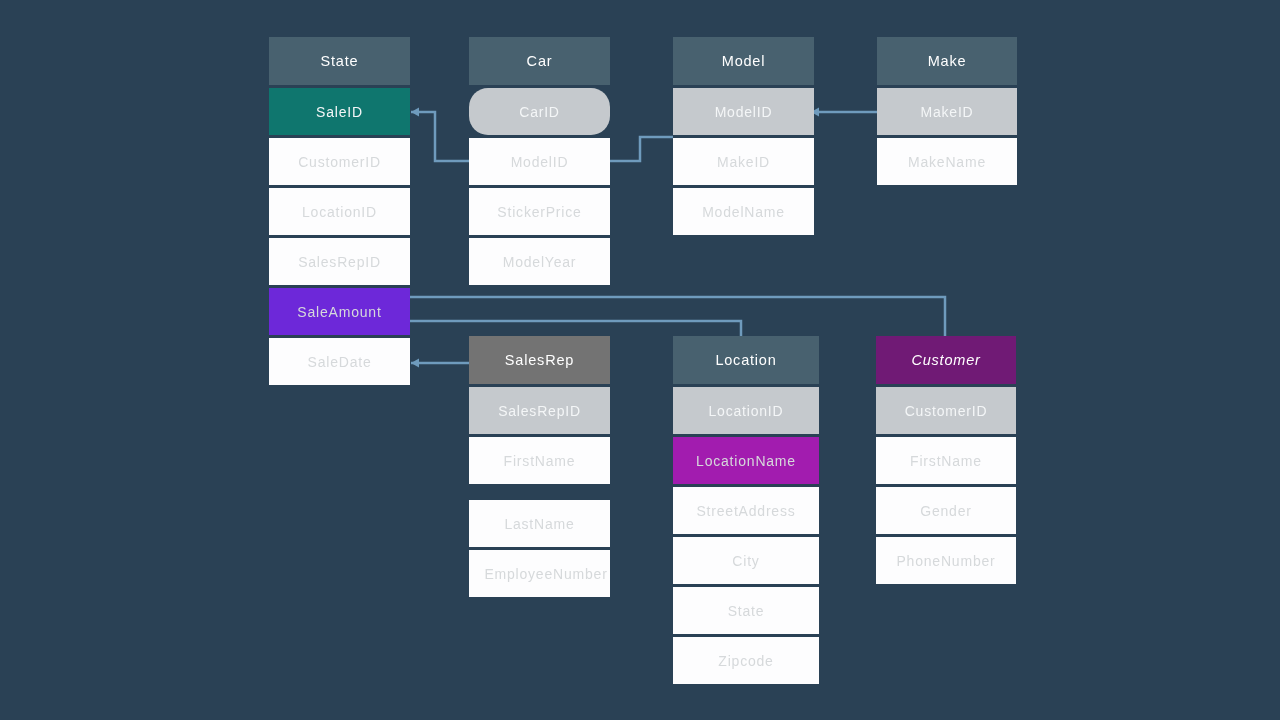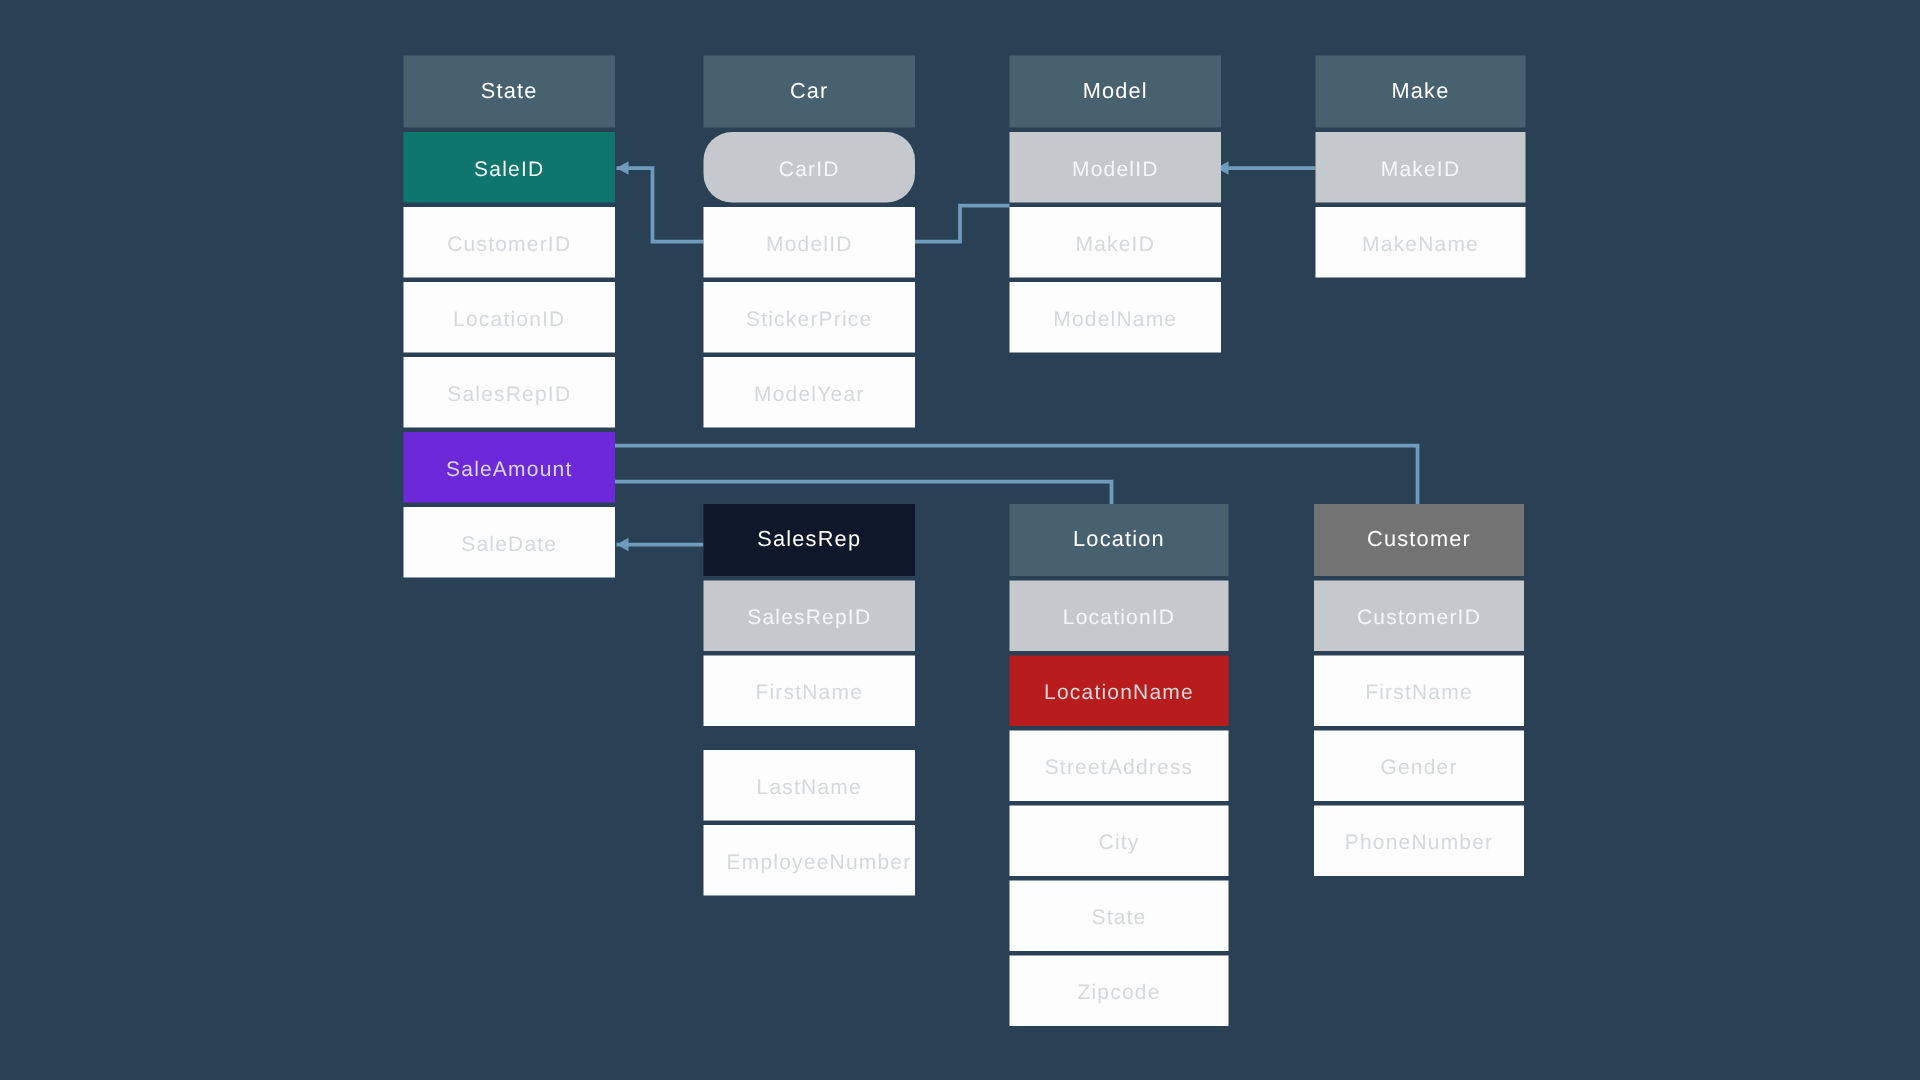--- a/index.html
+++ b/index.html
@@ -90,35 +90,35 @@
       <div class="trow key" style="background: rgb(197, 201, 205);">ModelID</div>
       <div class="trow normal" style="background: rgb(253, 253, 254);">MakeID</div>
       <div class="trow normal" style="background: rgb(253, 253, 254);">ModelName</div>
     </div>
     <div class="entity-table" style="left: 877px; top: 37px; width: 140px;">
       <div class="thead" style="background: rgb(72, 97, 111);">Make</div>
       <div class="trow key" style="background: rgb(197, 201, 205);">MakeID</div>
       <div class="trow normal" style="background: rgb(253, 253, 254);">MakeName</div>
     </div>
     <div class="entity-table" style="left: 469px; top: 336px; width: 141px;">
-      <div class="thead" style="background: #0f172a;">SalesRep</div>
+      <div class="thead" style="background: #737373;">SalesRep</div>
       <div class="trow key" style="background: rgb(197, 201, 205);">SalesRepID</div>
       <div class="trow normal" style="background: rgb(253, 253, 254);">FirstName</div>
       <div class="trow normal" style="background: rgb(253, 253, 254); margin-top: 16px;">LastName</div>
       <div class="trow normal" style="background: rgb(253, 253, 254); padding-left: 13px;">EmployeeNumber</div>
     </div>
     <div class="entity-table" style="left: 673px; top: 336px; width: 146px;">
       <div class="thead" style="background: rgb(72, 97, 111);">Location</div>
       <div class="trow key" style="background: rgb(197, 201, 205);">LocationID</div>
-      <div class="trow normal" style="background: #b91c1c;">LocationName</div>
+      <div class="trow normal" style="background: #a21caf;">LocationName</div>
       <div class="trow normal" style="background: rgb(253, 253, 254);">StreetAddress</div>
       <div class="trow normal" style="background: rgb(253, 253, 254);">City</div>
       <div class="trow normal" style="background: rgb(253, 253, 254);">State</div>
       <div class="trow normal" style="background: rgb(253, 253, 254);">Zipcode</div>
     </div>
     <div class="entity-table" style="left: 876px; top: 336px; width: 140px;">
-      <div class="thead" style="background: #737373;">Customer</div>
+      <div class="thead" style="background: #701a75; font-style: italic;">Customer</div>
       <div class="trow key" style="background: rgb(197, 201, 205);">CustomerID</div>
       <div class="trow normal" style="background: rgb(253, 253, 254);">FirstName</div>
       <div class="trow normal" style="background: rgb(253, 253, 254);">Gender</div>
       <div class="trow normal" style="background: rgb(253, 253, 254);">PhoneNumber</div>
     </div>
   </div>
 
 </body></html>

